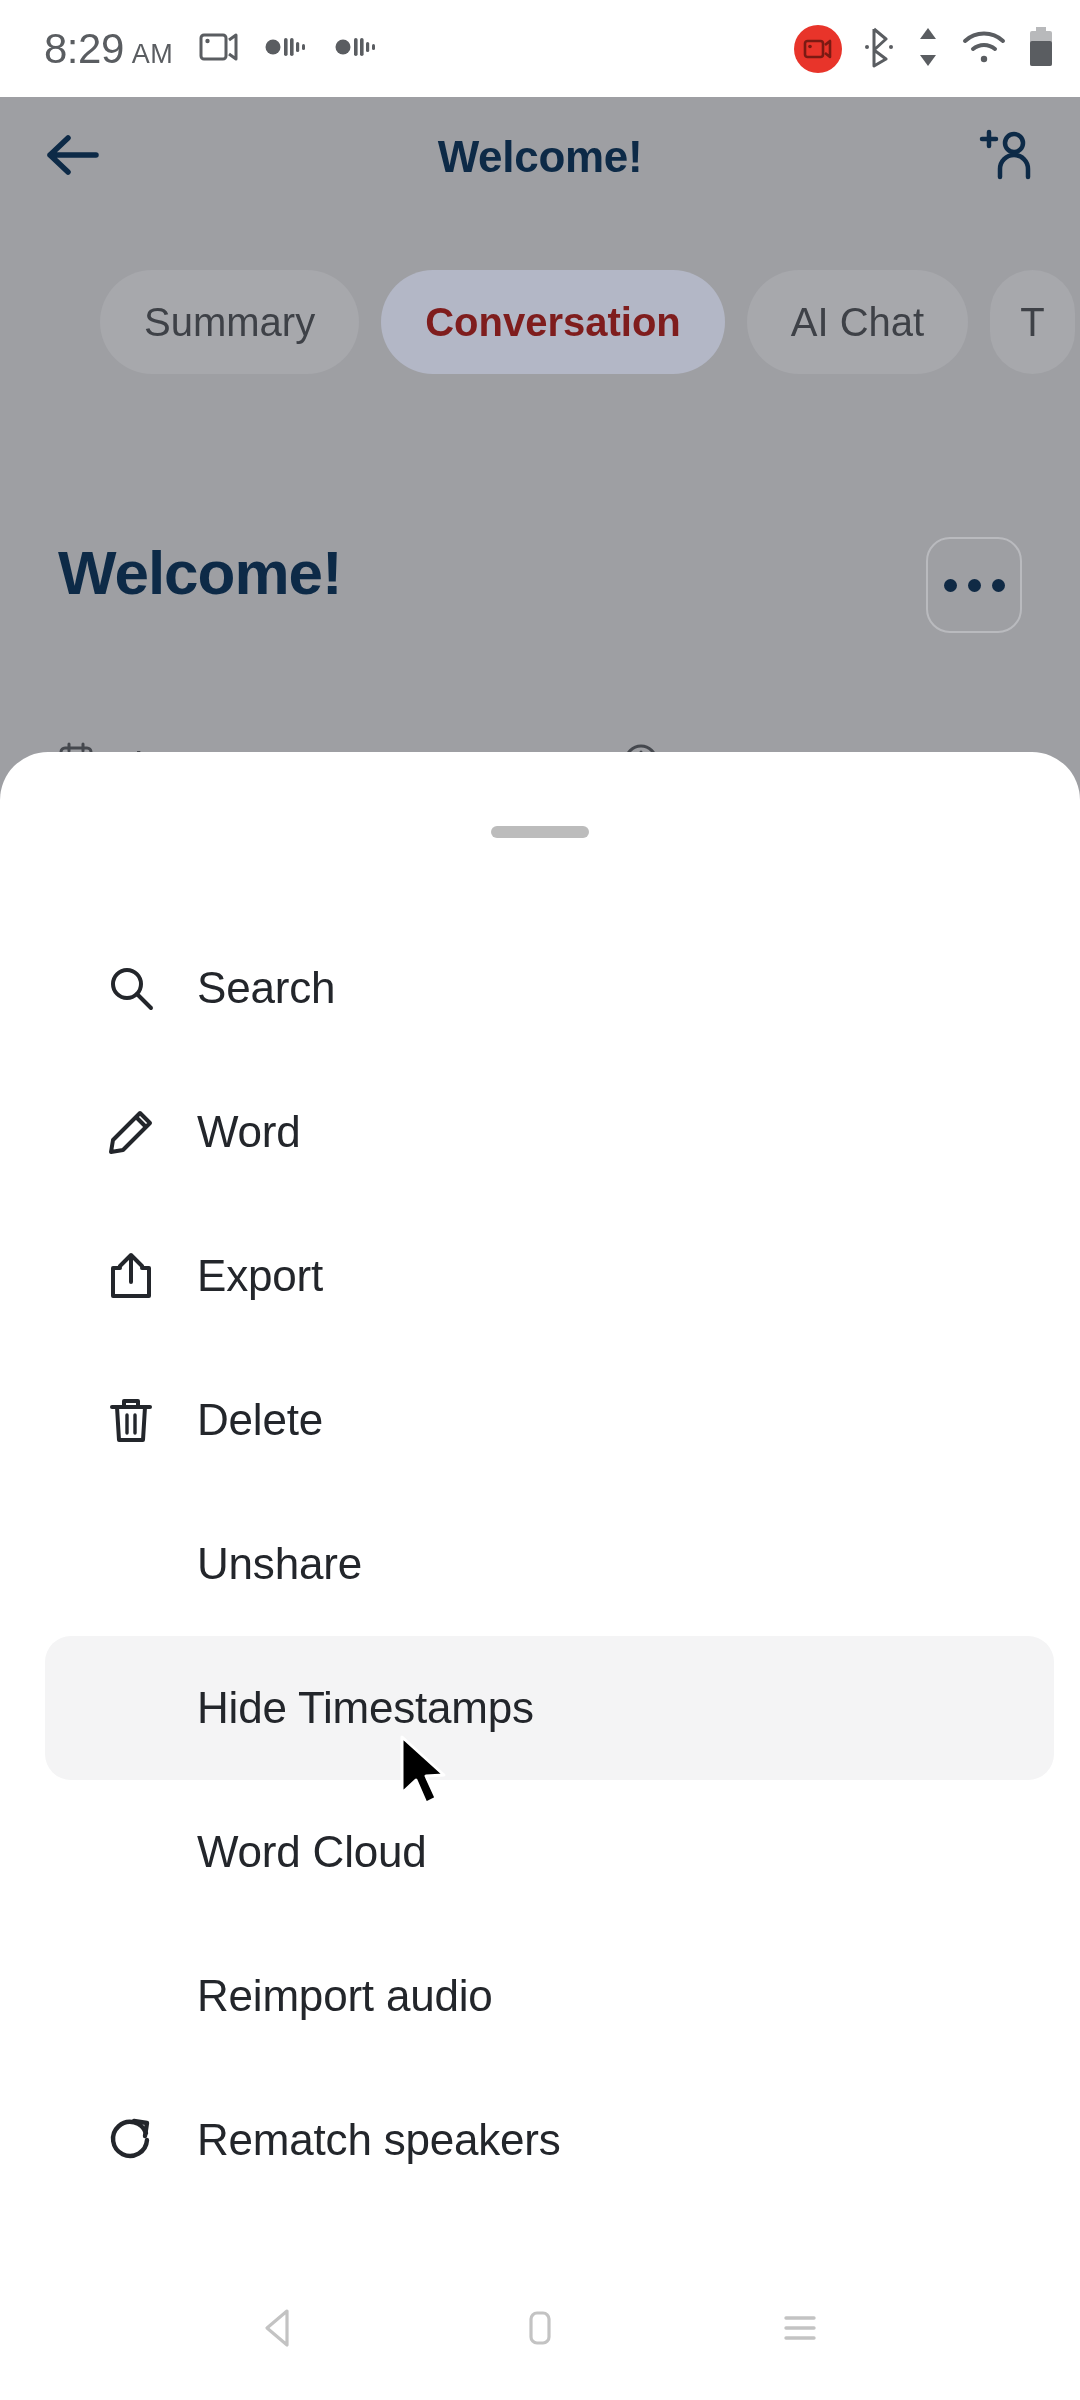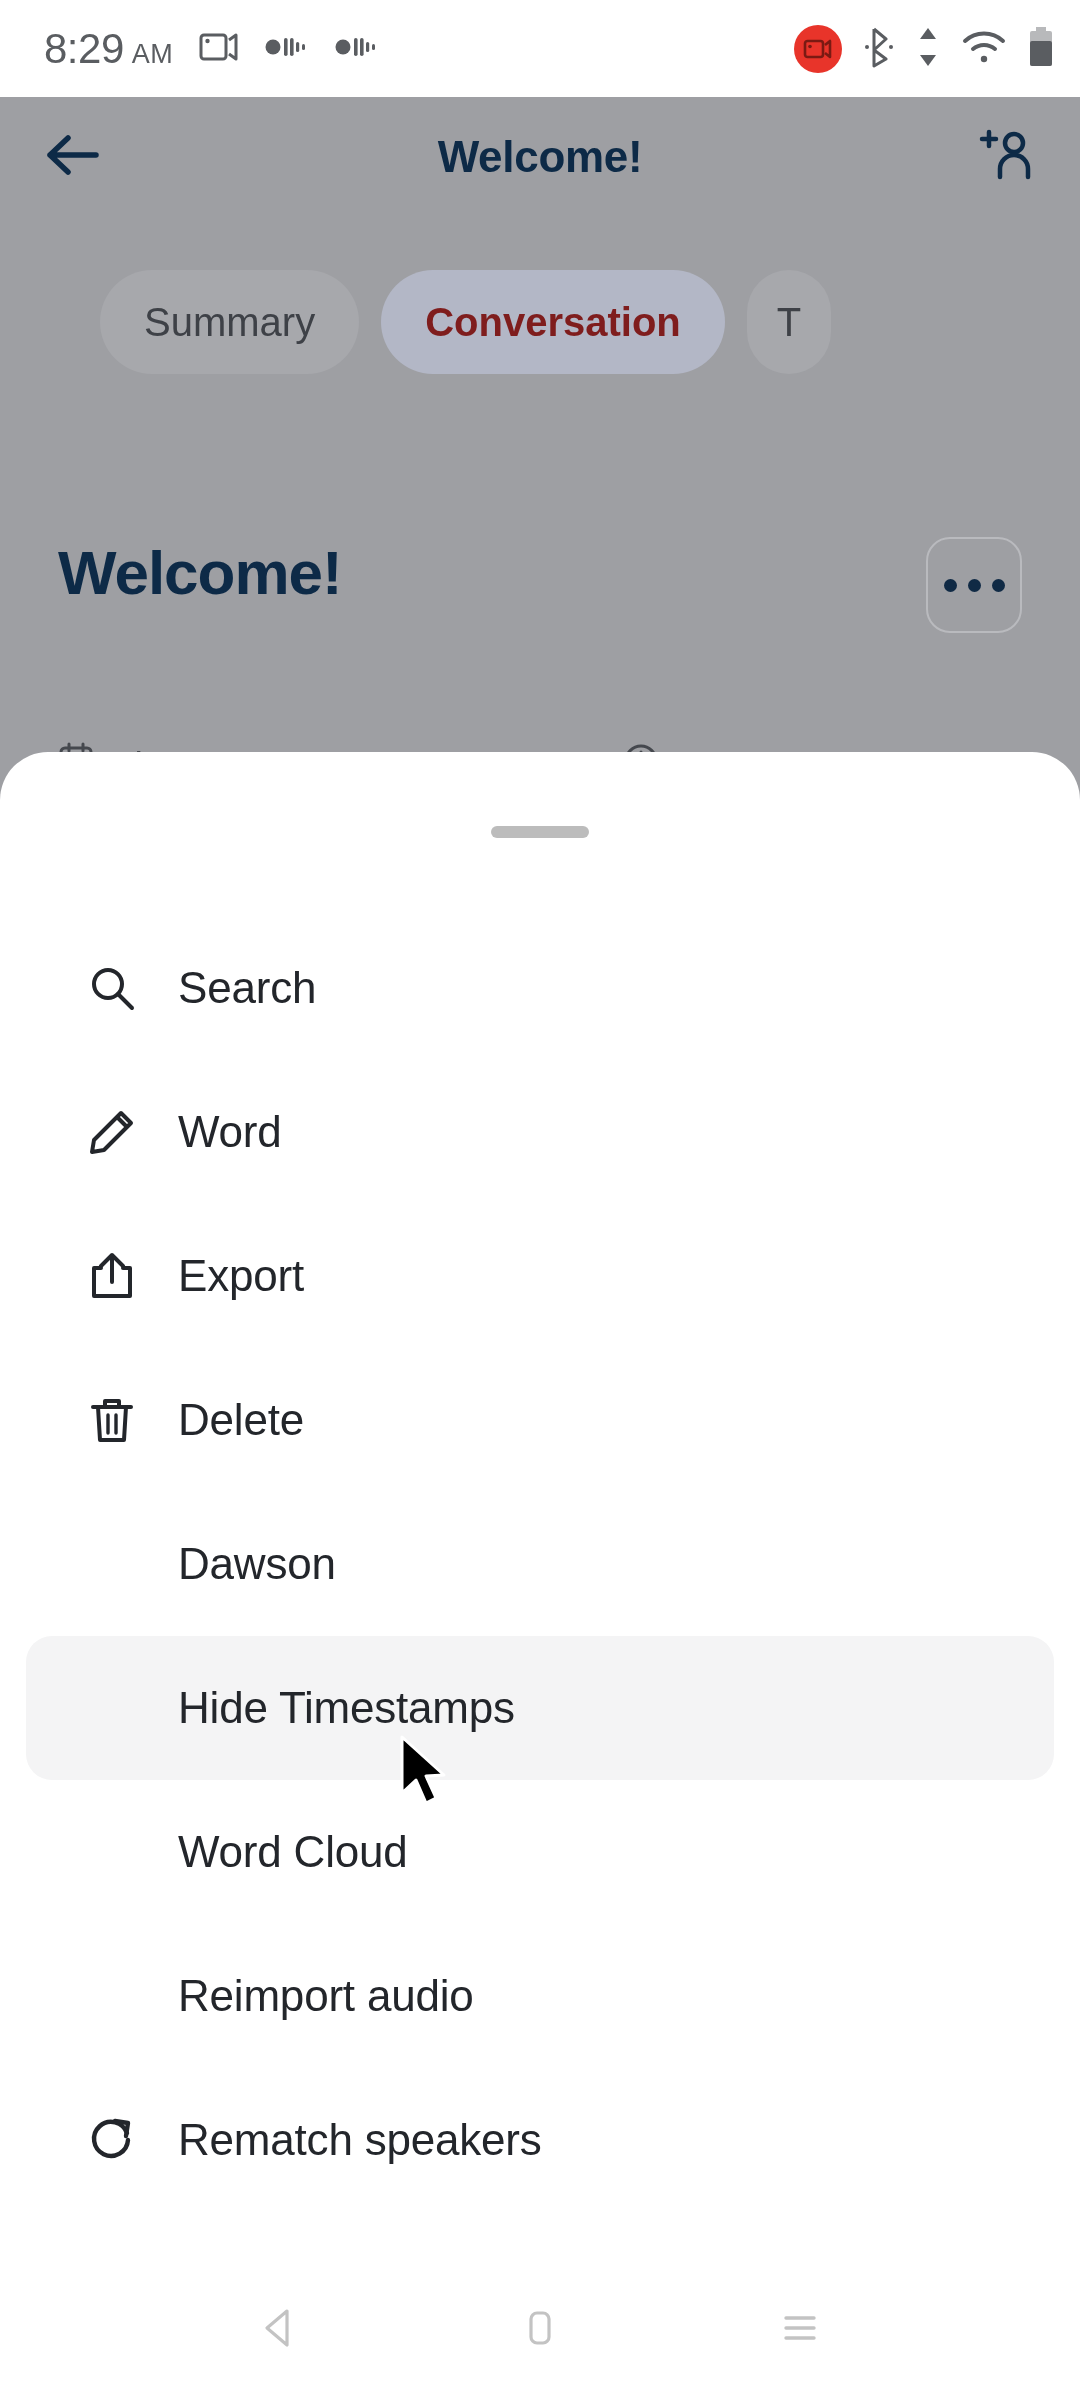--- a/index.html
+++ b/index.html
@@ -82,21 +82,21 @@
 
   
   #bottom-sheet {
     position:absolute; left:0; top:752px; width:1080px; height:1507px;
     background:#ffffff; border-radius:48px 48px 0 0;
   }
   #sheet-handle {
     width:98px; height:12px; border-radius:6px; background:#bcbcbc;
     margin:74px auto 0 auto;
   }
-  #menu-list { margin-top:78px; padding:0 26px; }
+  #menu-list { margin-top:78px; padding:0 26px;margin-left:19px; }
   .menu-item {
     height:144px; display:flex; align-items:center;
     padding-left:62px; border-radius:26px;
   }
   .menu-item.highlight { background:#f4f4f5; }
   .menu-icon {
     width:66px; min-width:66px; display:flex;
     align-items:center; justify-content:flex-start;
   }
   .menu-label {
@@ -212,20 +212,23 @@
         </span>
       </div>
 
       <div id="tab-bar">
         <div class="tab">
           <span>Summary</span>
         </div>
         <div class="tab active">
           <span>Conversation</span>
         </div>
+        <div class="tab">
+          <span>AI Chat</span>
+        </div>
         <div class="tab partial">
           <span>T</span>
         </div>
       </div>
 
       <div id="note-title-row">
         <div id="note-title">Welcome!</div>
         <div id="more-btn">
           <span class="dot"></span>
           <span class="dot"></span>
@@ -308,21 +311,21 @@
               <path d="M17 12 L17 6 L31 6 L31 12" fill="none" stroke="#23262b" stroke-width="4" stroke-linejoin="round"></path>
               <path d="M10 12 L12 45 L36 45 L38 12" fill="none" stroke="#23262b" stroke-width="4" stroke-linejoin="round"></path>
               <path d="M20 20 L20 38 M28 20 L28 38" stroke="#23262b" stroke-width="3.4" stroke-linecap="round"></path>
             </svg>
         </span>
         <span class="menu-label">Delete</span>
       </div>
 
       <div class="menu-item noicon">
         <span class="menu-icon"></span>
-        <span class="menu-label">Dawson</span>
+        <span class="menu-label">Unshare</span>
       </div>
 
       <div class="menu-item noicon highlight">
         <span class="menu-icon"></span>
         <span class="menu-label">Hide Timestamps</span>
       </div>
 
       <div class="menu-item noicon">
         <span class="menu-icon"></span>
         <span class="menu-label">Word Cloud</span>

